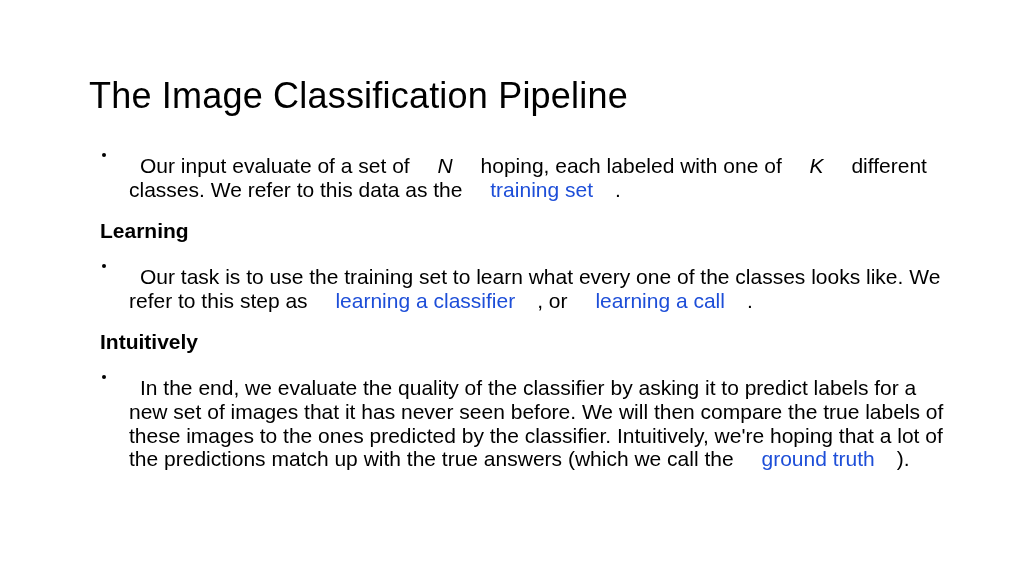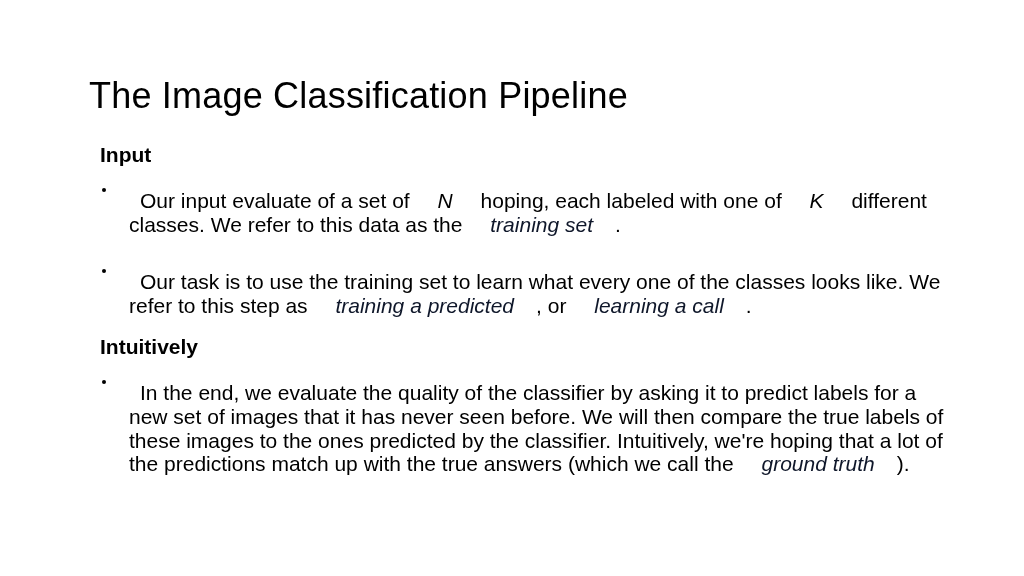--- a/index.html
+++ b/index.html
@@ -47,43 +47,42 @@
       margin-right: 12px;
       flex-shrink: 0;
     }
     .bullet-text {
       flex: 1;
     }
     .em-var {
       font-style: italic;
     }
     .em-term {
-      font-style: italic;
-      color: #0f172a;
+      color: #1d4ed8;
     }
   </style>
 </head>
 <body>
 
 <h1 class="slide-title">The Image Classification Pipeline</h1>
 
 <div class="content">
 
-  <div class="section-header">Input</div>
   <div class="bullet-row">
     <div class="bullet"></div>
     <div class="bullet-text">
       <span>Our input evaluate of a set of </span><span class="em-var">N</span><span> hoping, each labeled with one of </span><span class="em-var">K</span><span> different classes. We refer to this data as the </span><span class="em-term">training set</span><span>.</span>
     </div>
   </div>
 
+  <div class="section-header">Learning</div>
   <div class="bullet-row">
     <div class="bullet"></div>
     <div class="bullet-text">
-      <span>Our task is to use the training set to learn what every one of the classes looks like. We refer to this step as </span><span class="em-term">training a predicted</span><span>, or </span><span class="em-term">learning a call</span><span>.</span>
+      <span>Our task is to use the training set to learn what every one of the classes looks like. We refer to this step as </span><span class="em-term">learning a classifier</span><span>, or </span><span class="em-term">learning a call</span><span>.</span>
     </div>
   </div>
 
   <div class="section-header">Intuitively</div>
   <div class="bullet-row">
     <div class="bullet"></div>
     <div class="bullet-text">
       <span>In the end, we evaluate the quality of the classifier by asking it to predict labels for a new set of images that it has never seen before. We will then compare the true labels of these images to the ones predicted by the classifier. Intuitively, we're hoping that a lot of the predictions match up with the true answers (which we call the </span><span class="em-term">ground truth</span><span>).</span>
     </div>
   </div>

